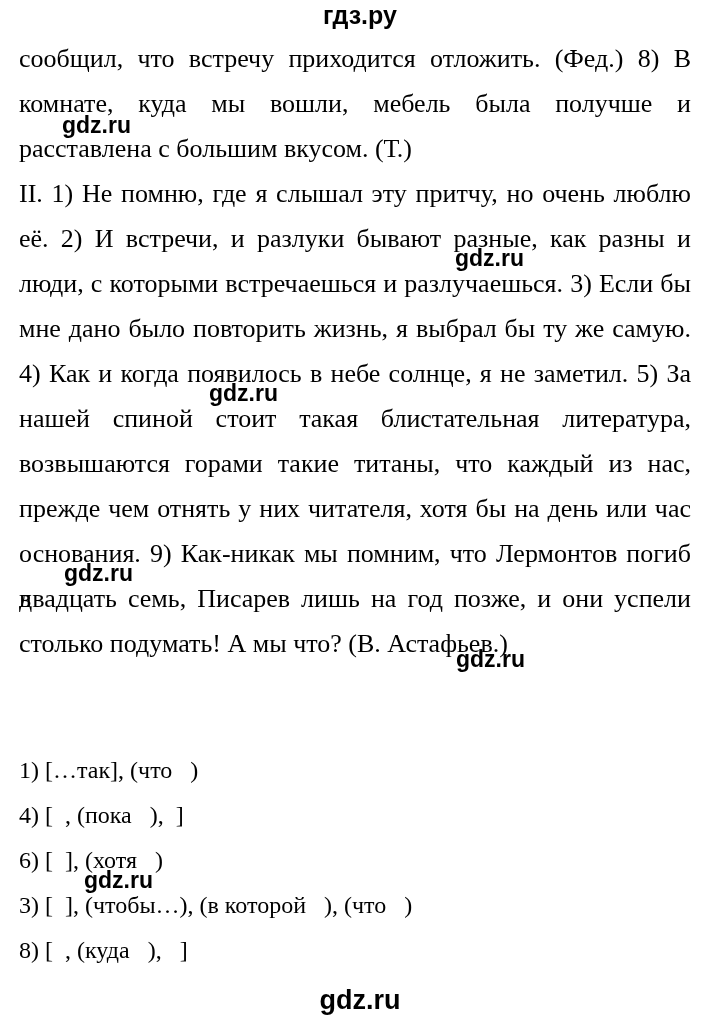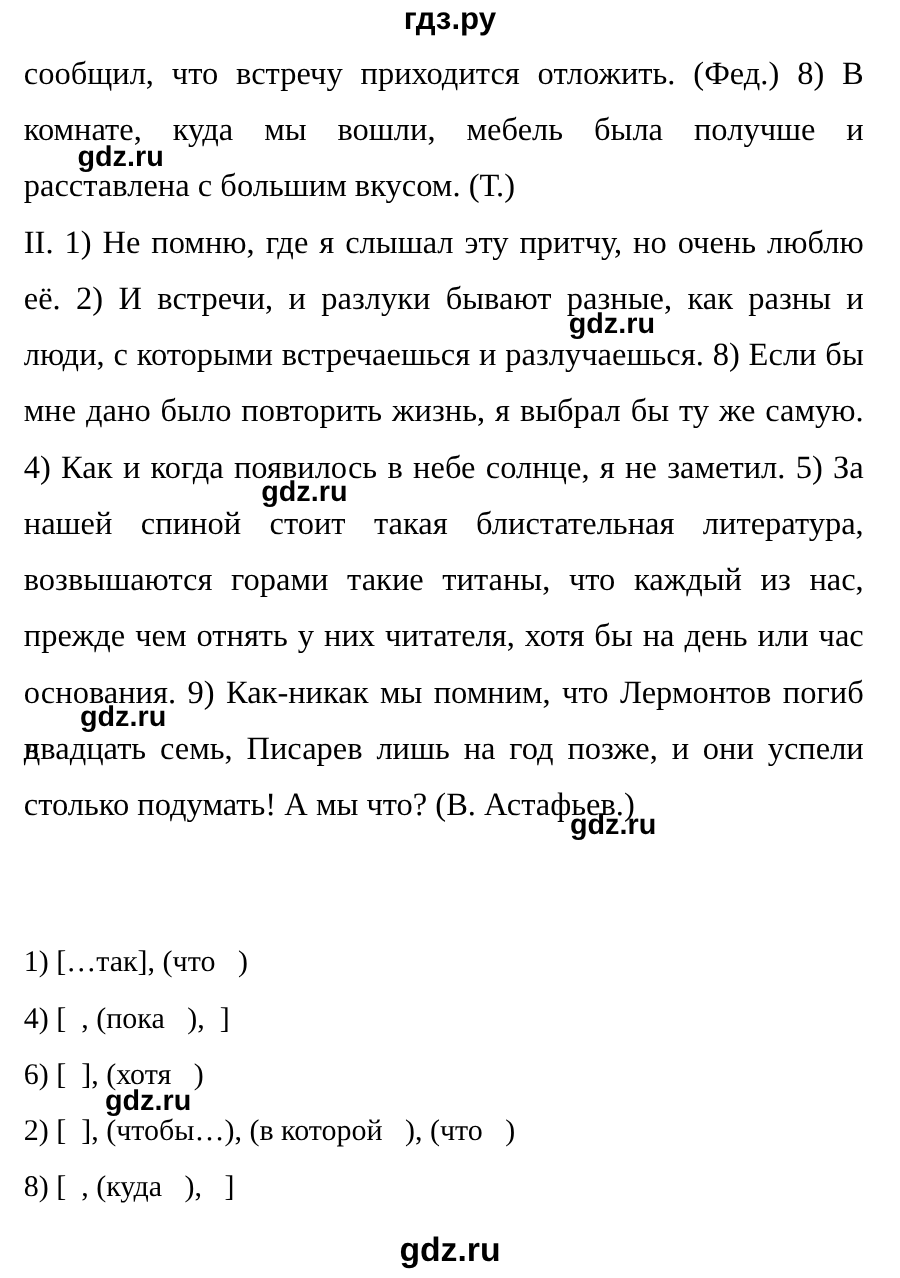--- a/index.html
+++ b/index.html
@@ -79,37 +79,37 @@
 
   <div class="text-block">
     <div>
         <div class="tline just">сообщил, что встречу приходится отложить. (Фед.) 8) В</div>
         <div class="tline just">комнате, куда мы вошли, мебель была получше и</div>
         <div class="tline">расставлена с большим вкусом. (Т.)</div>
       </div>
     <div>
         <div class="tline just">II. 1) Не помню, где я слышал эту притчу, но очень люблю</div>
         <div class="tline just">её. 2) И встречи, и разлуки бывают разные, как разны и</div>
-        <div class="tline just">люди, с которыми встречаешься и разлучаешься. 8) Если бы</div>
+        <div class="tline just">люди, с которыми встречаешься и разлучаешься. 3) Если бы</div>
         <div class="tline just">мне дано было повторить жизнь, я выбрал бы ту же самую.</div>
         <div class="tline just">4) Как и когда появилось в небе солнце, я не заметил. 5) За</div>
         <div class="tline just">нашей спиной стоит такая блистательная литература,</div>
         <div class="tline just">возвышаются горами такие титаны, что каждый из нас,</div>
         <div class="tline just">прежде чем отнять у них читателя, хотя бы на день или час</div>
         <div class="tline just">основания. 9) Как-никак мы помним, что Лермонтов погиб в</div>
         <div class="tline just">двадцать семь, Писарев лишь на год позже, и они успели</div>
         <div class="tline">столько подумать! А мы что? (В. Астафьев.)</div>
       </div>
   </div>
 
   <div class="schema-block schema">
       <div class="tline pre">1) […так], (что   )</div>
       <div class="tline pre">4) [  , (пока   ),  ]</div>
       <div class="tline pre">6) [  ], (хотя   )</div>
-      <div class="tline pre">2) [  ], (чтобы…), (в которой   ), (что   )</div>
+      <div class="tline pre">3) [  ], (чтобы…), (в которой   ), (что   )</div>
       <div class="tline pre">8) [  , (куда   ),   ]</div>
     </div>
 
   <span class="wm wm1">gdz.ru</span>
   <span class="wm wm2">gdz.ru</span>
   <span class="wm wm3">gdz.ru</span>
   <span class="wm wm4">gdz.ru</span>
   <span class="wm wm5">gdz.ru</span>
   <span class="wm wm6">gdz.ru</span>
 

